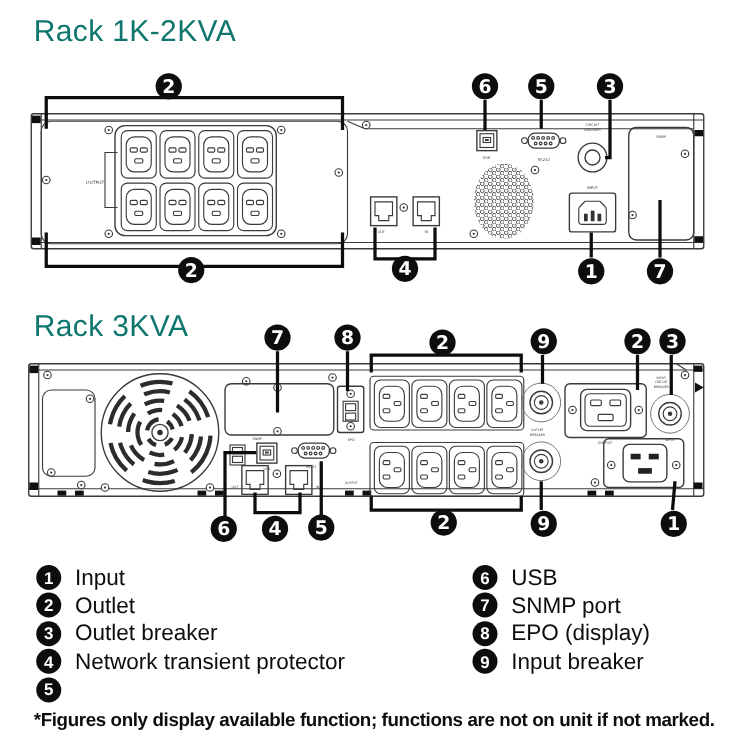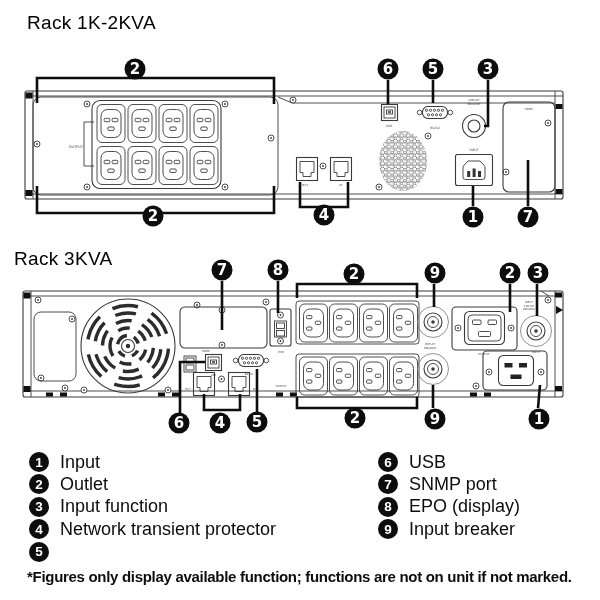--- a/index.html
+++ b/index.html
@@ -1,20 +1,20 @@
 <!DOCTYPE html>
 <html><head>
 <meta charset="utf-8">
 <style>
   html,body{margin:0;padding:0;background:#fff;}
   #page{position:relative;width:600px;height:600px;background:#fff;overflow:hidden;
         font-family:"Liberation Sans",sans-serif;color:#111;}
-  .title{position:absolute;font-size:19px;color:#000000;letter-spacing:.3px;}
+  .title{position:absolute;font-size:24px;color:#0f766e;letter-spacing:.3px;}
   #title1{left:27px;top:12px;}
-  #title2{left:14px;top:248px;}
+  #title2{left:27px;top:248px;}
   svg{position:absolute;left:0;top:0;}
   
   .legend-col{position:absolute;top:452px;}
   #legend-col1{left:29px;}
   #legend-col2{left:378px;}
   .legend-item{display:flex;align-items:center;height:20px;margin-bottom:2.4px;}
   .lnum{width:20px;height:20px;border-radius:50%;background:#0d0d0d;color:#fff;
         font-size:13.5px;font-weight:bold;display:flex;align-items:center;justify-content:center;
         flex:0 0 20px;}
   .llabel{margin-left:11px;font-size:18px;color:#0d0d0d;}
@@ -419,21 +419,21 @@
     <div class="legend-item">
       <span class="lnum">1</span>
       <span class="llabel">Input</span>
     </div>
     <div class="legend-item">
       <span class="lnum">2</span>
       <span class="llabel">Outlet</span>
     </div>
     <div class="legend-item">
       <span class="lnum">3</span>
-      <span class="llabel">Input function</span>
+      <span class="llabel">Outlet breaker</span>
     </div>
     <div class="legend-item">
       <span class="lnum">4</span>
       <span class="llabel">Network transient protector</span>
     </div>
     <div class="legend-item">
       <span class="lnum">5</span>
     </div>
   </div>
 

